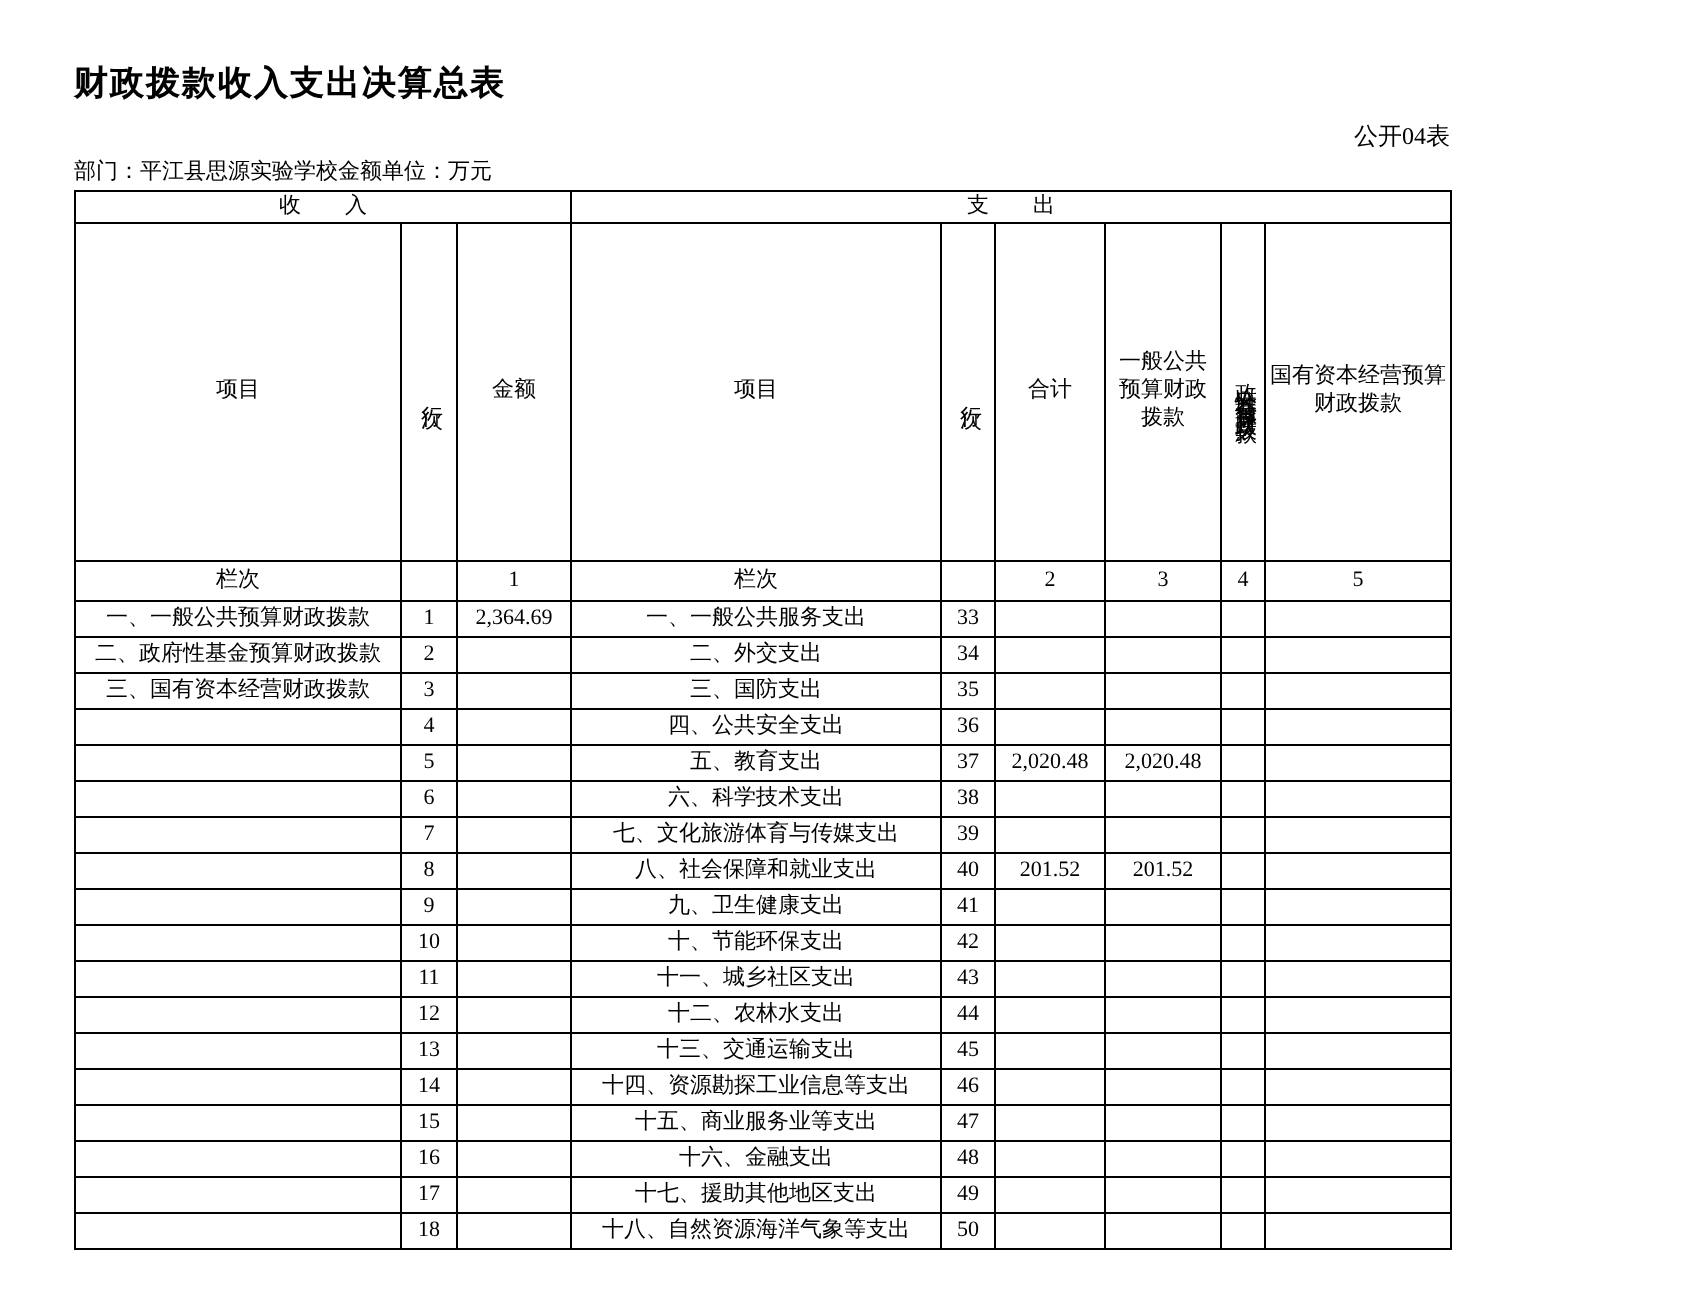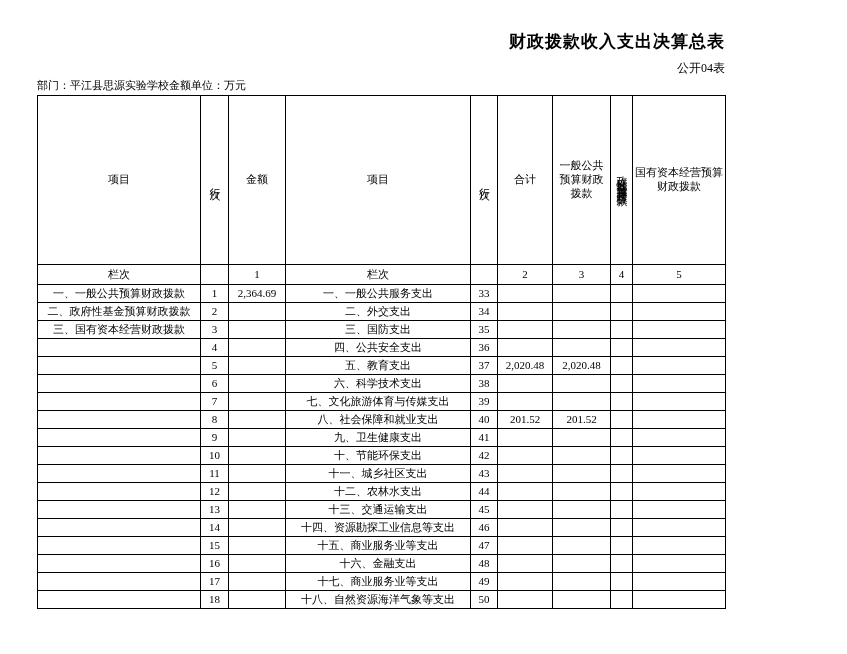--- a/index.html
+++ b/index.html
@@ -12,21 +12,21 @@
     position: relative;
     overflow: hidden;
   }
   .sheet {
     position: absolute;
     left: 37px;
     top: 30px;
     width: 688px;
   }
   .title {
-    text-align: right;
+    text-align: left;
     font-size: 17px;
     font-weight: 700;
     letter-spacing: 1px;
   }
   .code-line {
     text-align: right;
     font-size: 12px;
     margin-top: 7px;
   }
   .meta-line {
@@ -83,20 +83,24 @@
       <col style="width:28px">
       <col style="width:57px">
       <col style="width:185px">
       <col style="width:27px">
       <col style="width:55px">
       <col style="width:58px">
       <col style="width:22px">
       <col style="width:93px">
     </colgroup>
     <thead>
+      <tr class="sec-row">
+        <td colspan="3">收　　入</td>
+        <td colspan="6">支　　出</td>
+      </tr>
       <tr class="head-row">
         <td>项目</td>
         <td><span class="vert">行次</span></td>
         <td>金额</td>
         <td>项目</td>
         <td><span class="vert">行次</span></td>
         <td>合计</td>
         <td class="wrap">一般公共预算财政拨款</td>
         <td><span class="vert">政府性基金预算财政拨款</span></td>
         <td class="wrap pad-wide">国有资本经营预算财政拨款</td>
@@ -287,21 +291,21 @@
           <td>48</td>
           <td class="amount"></td>
           <td class="amount"></td>
           <td class="amount"></td>
           <td class="amount"></td>
         </tr>
         <tr>
           <td class="item"></td>
           <td>17</td>
           <td class="amount"></td>
-          <td class="item">十七、商业服务业等支出</td>
+          <td class="item">十七、援助其他地区支出</td>
           <td>49</td>
           <td class="amount"></td>
           <td class="amount"></td>
           <td class="amount"></td>
           <td class="amount"></td>
         </tr>
         <tr>
           <td class="item"></td>
           <td>18</td>
           <td class="amount"></td>

